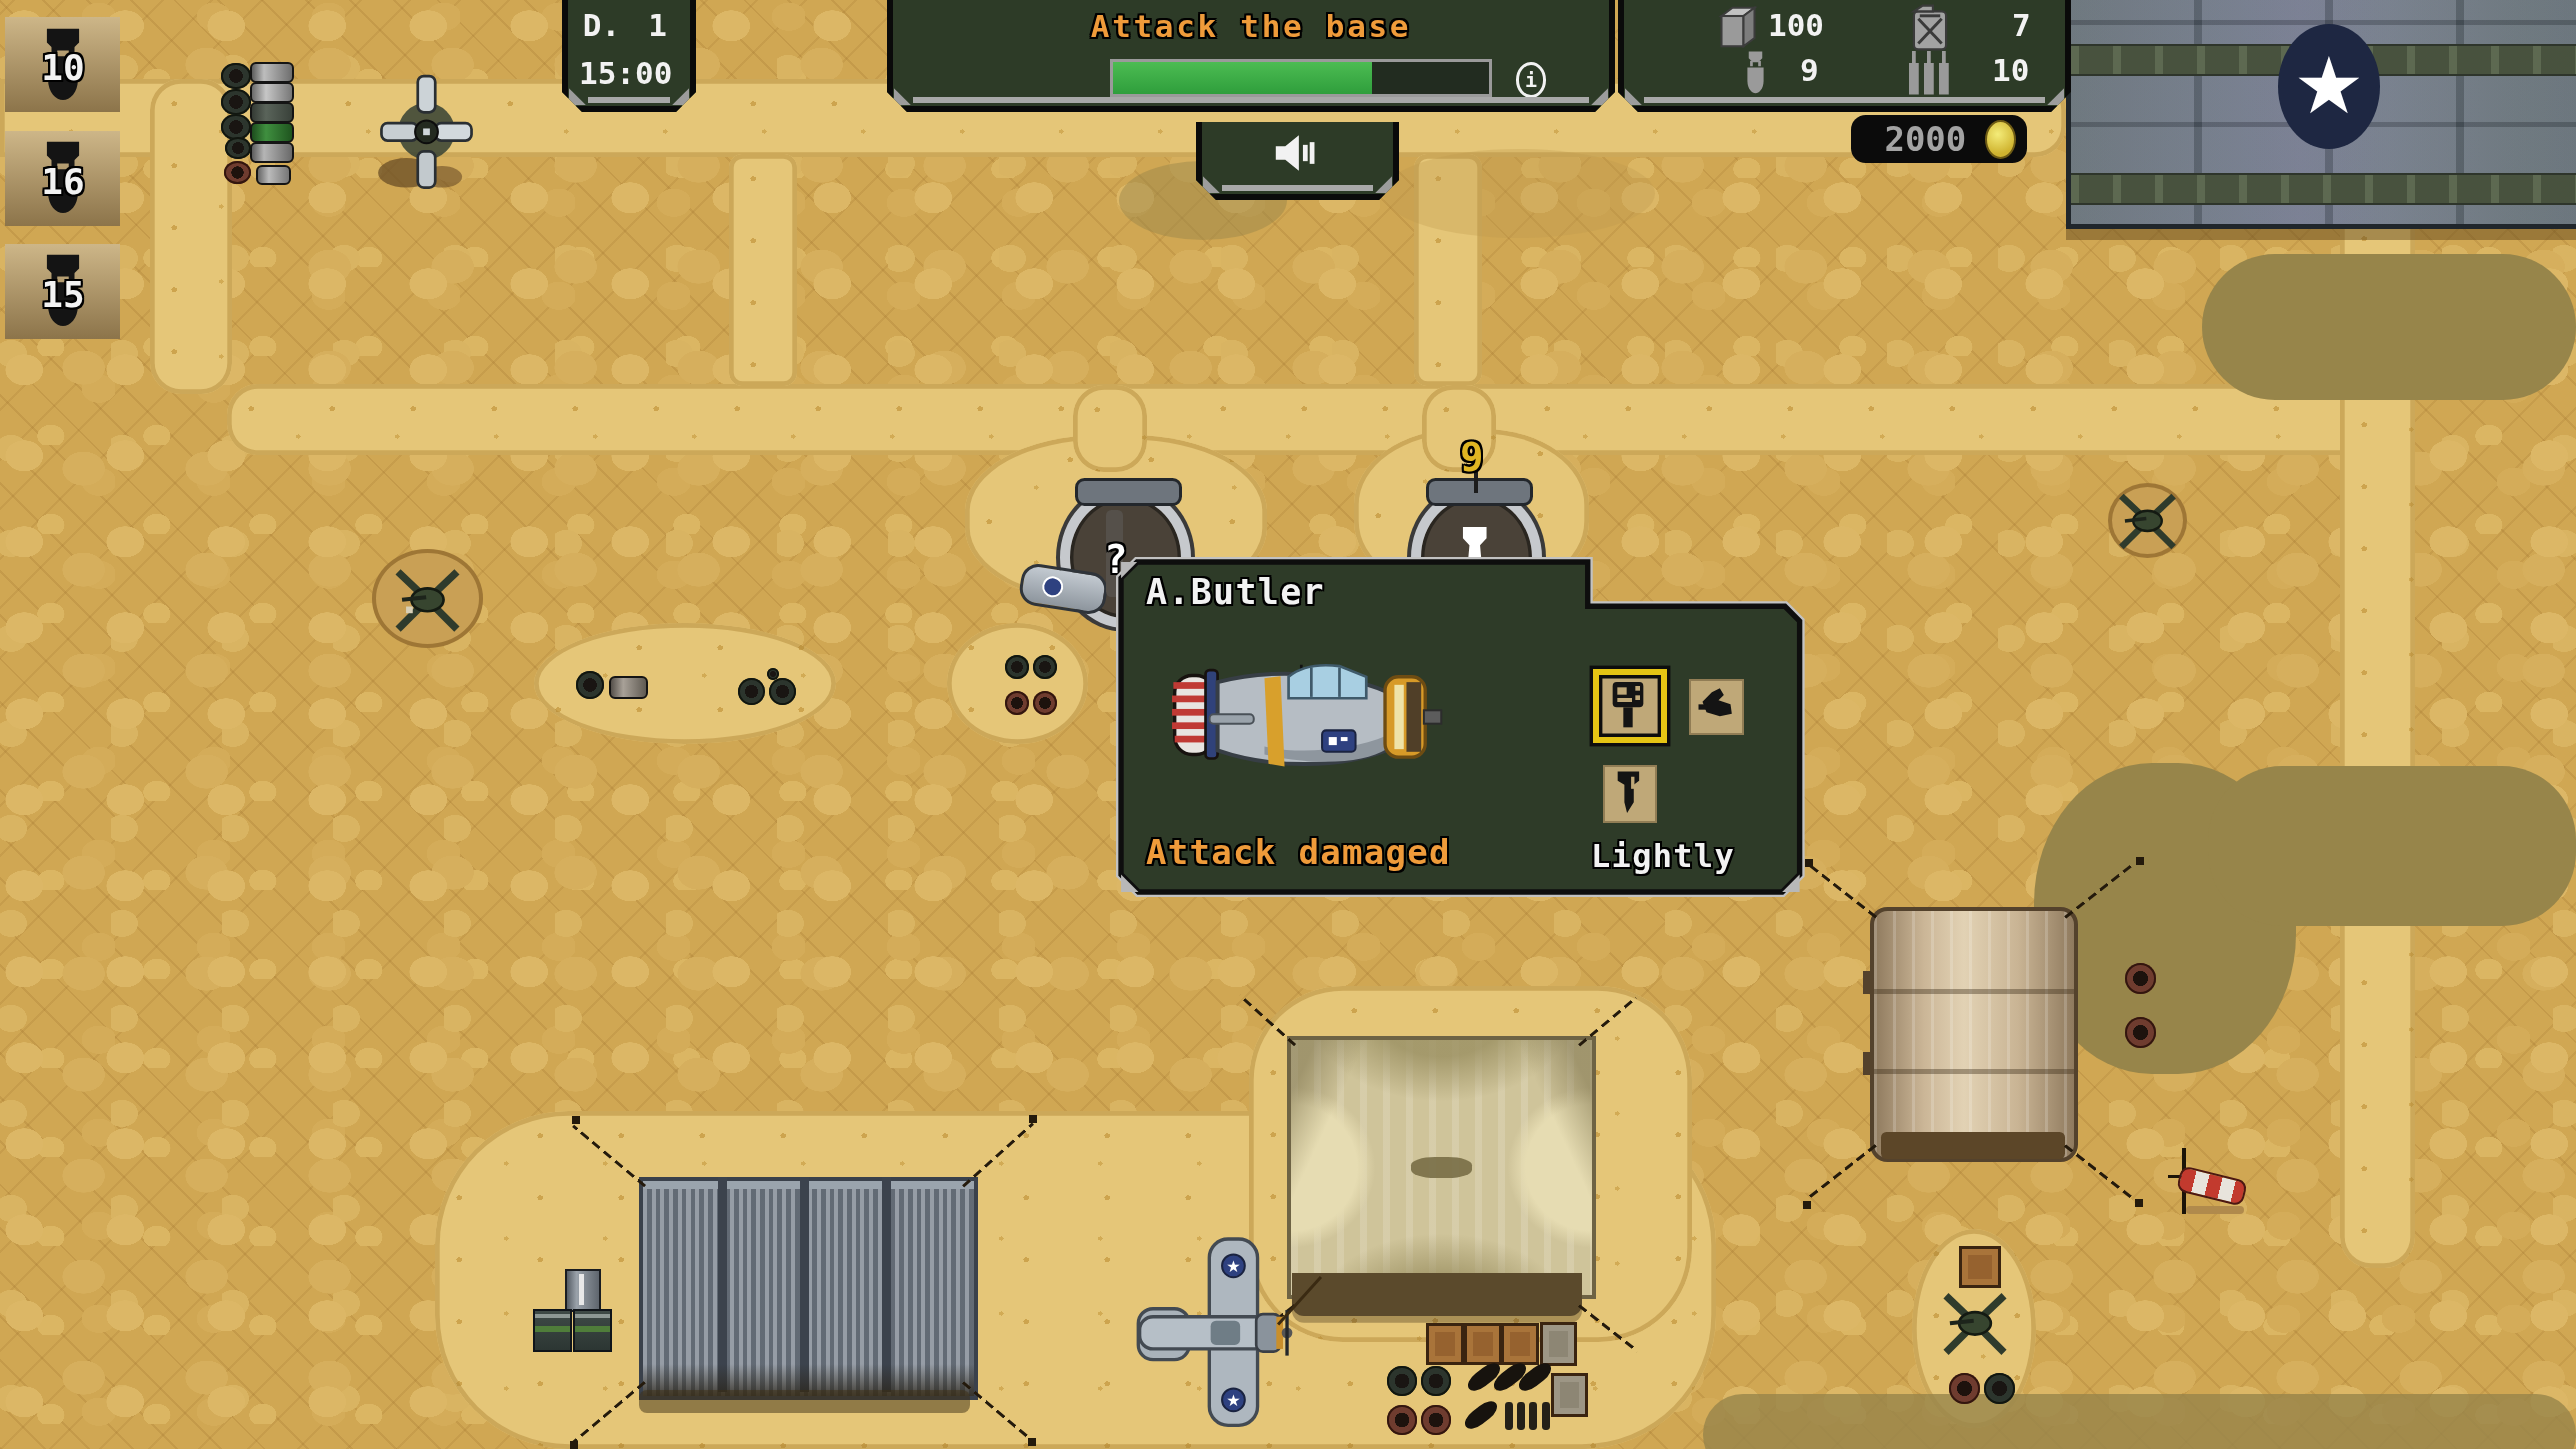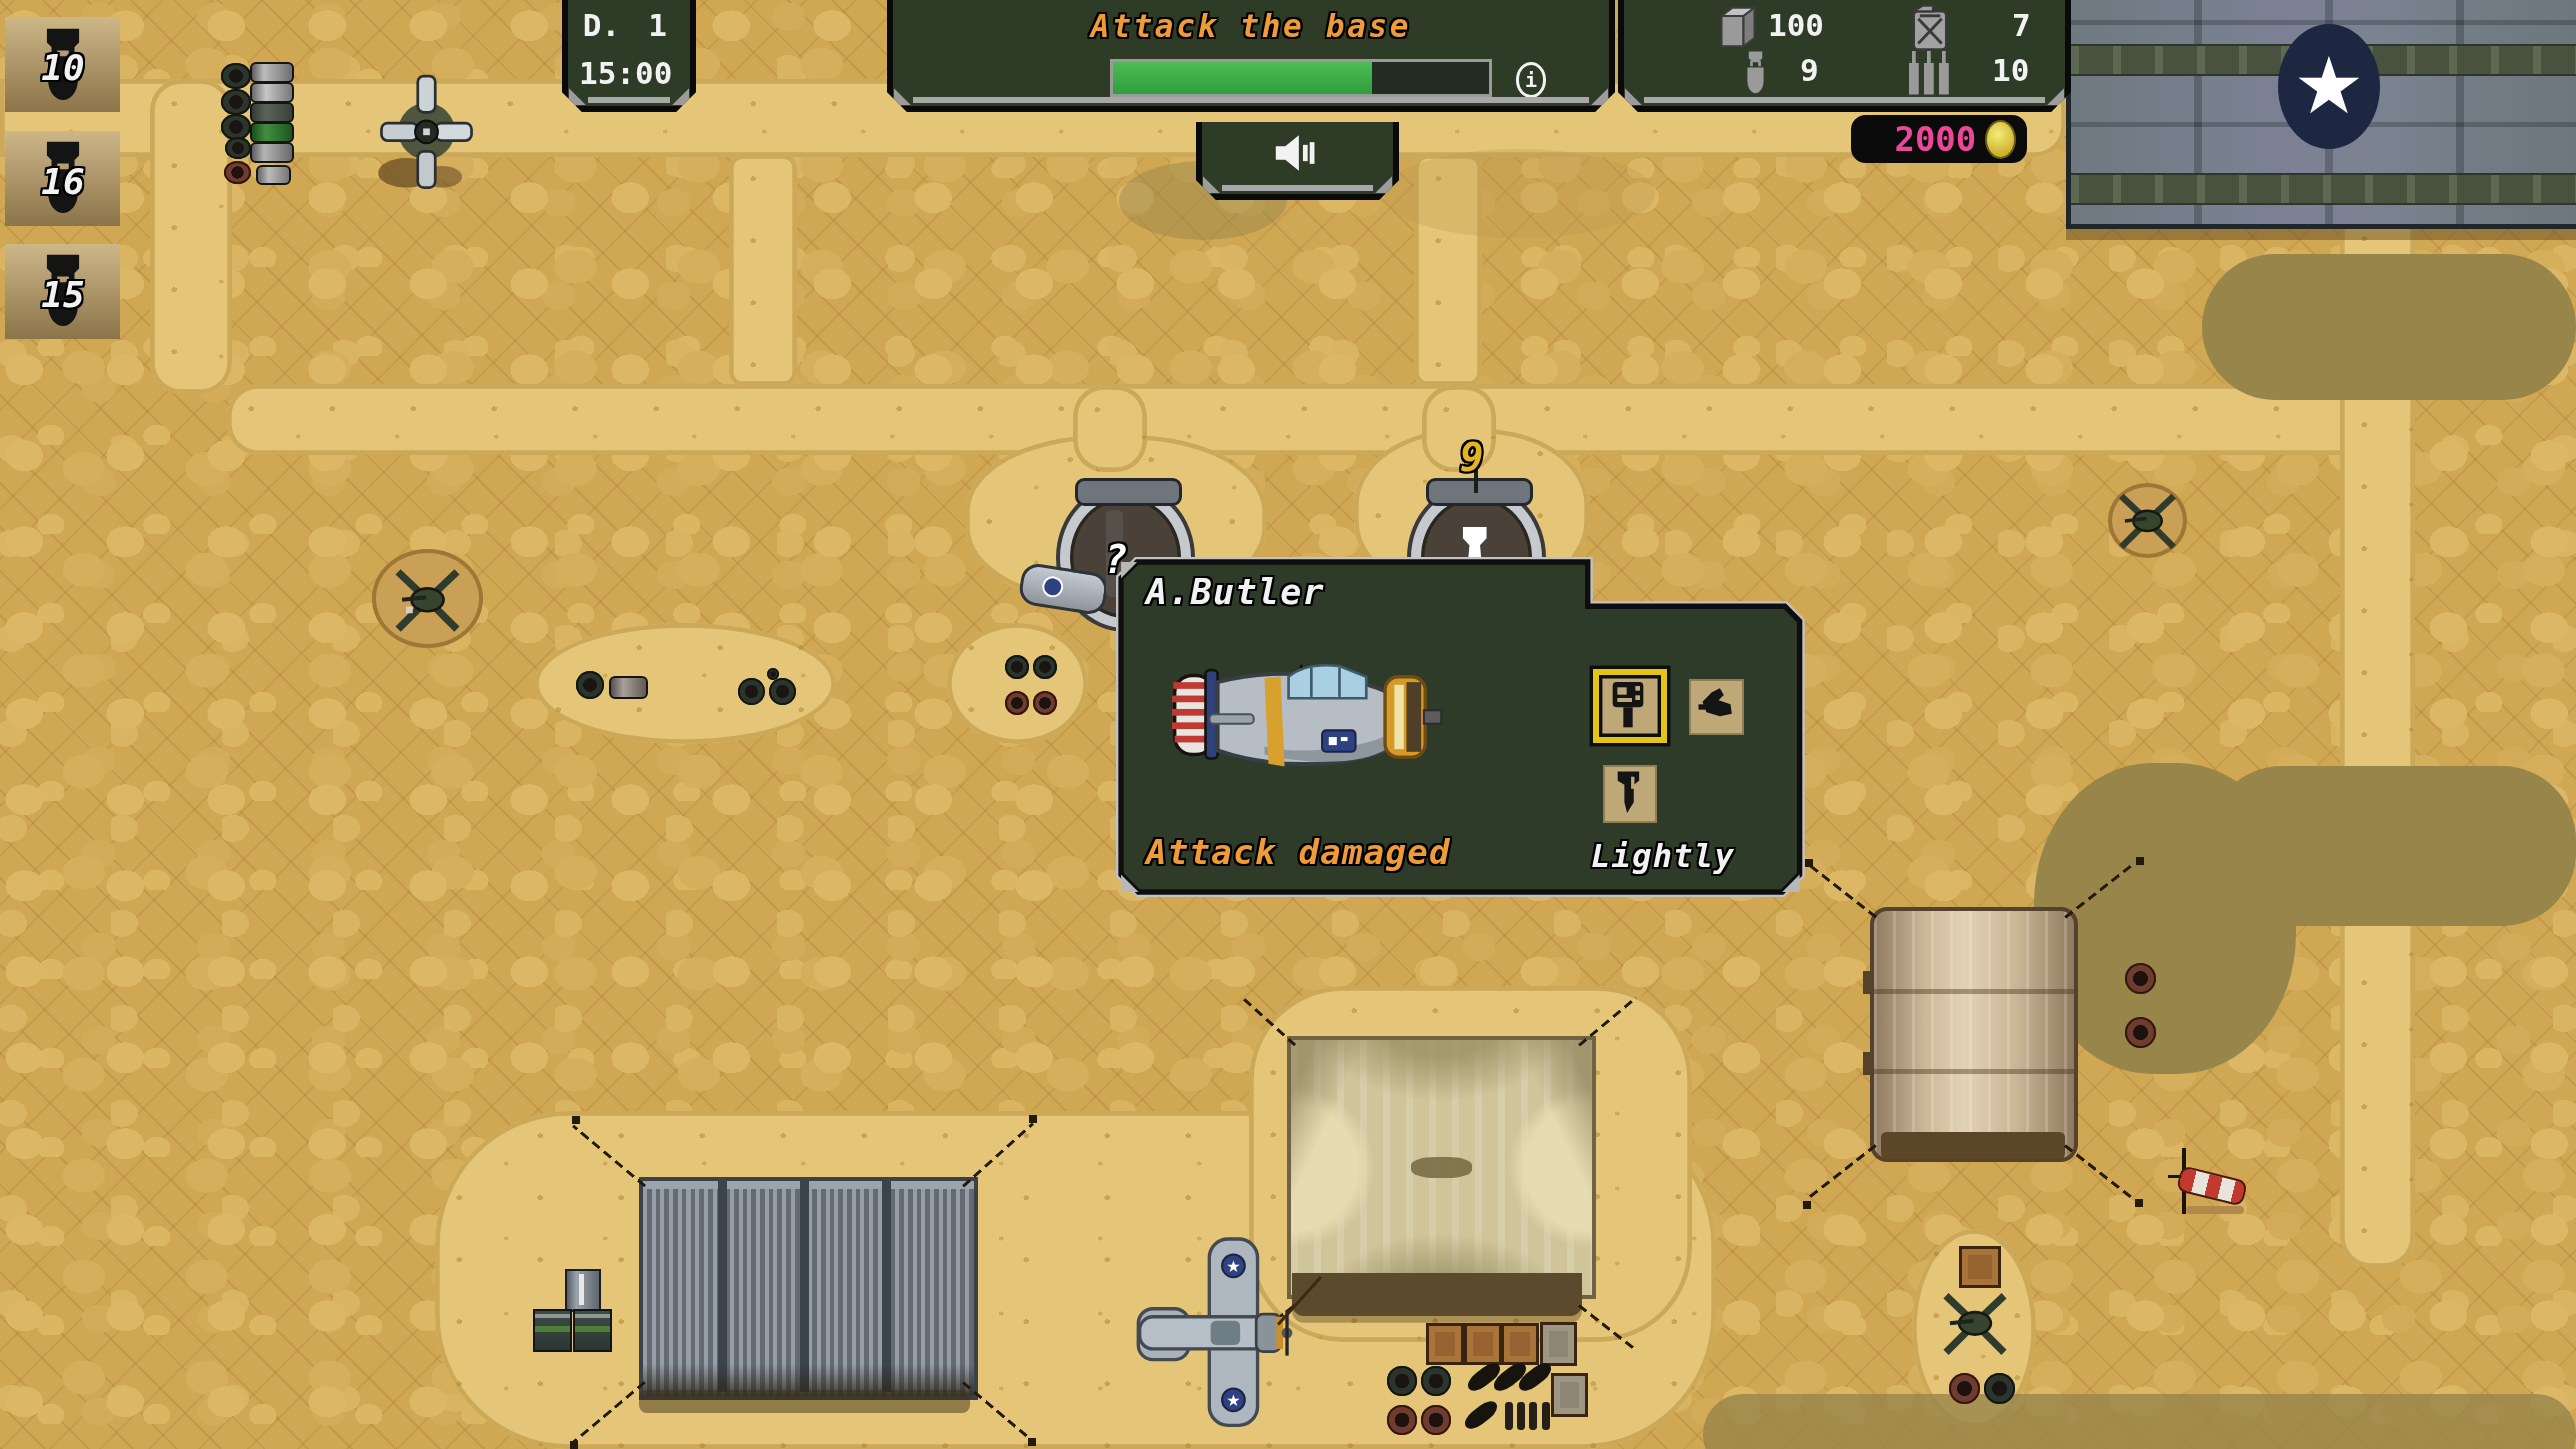--- a/index.html
+++ b/index.html
@@ -30,21 +30,21 @@
     position:absolute;background-color:#97854a;border-radius:50%;
     background-image:
       radial-gradient(20px 16px at 30% 40%, #8c7a40 0 60%, transparent 61%),
       radial-gradient(17.4px 13.4px at 72% 66%, #a violet 0 0, transparent 0),
       radial-gradient(17.4px 13.4px at 72% 66%, #a08e52 0 60%, transparent 61%);
     background-size:94px 81px,107px 87px,107px 87px;
   }
   .pit{position:absolute;background:#c9a055;border-radius:50%;box-shadow:inset 0 0 0 4px rgba(122,84,28,.55);}
   
   .px{color:#f2f2f2;white-space:pre;}
-  .outl{text-shadow:2px 0 #000,-2px 0 #000,0 2px #000,0 -2px #000,2px 2px #000,-2px 2px #000,2px -2px #000,-2px -2px #000;font-style:italic;}
+  .outl{text-shadow:2px 0 #000,-2px 0 #000,0 2px #000,0 -2px #000,2px 2px #000,-2px 2px #000,2px -2px #000,-2px -2px #000;}
   
   .panel{position:absolute;top:0;background:#2d3b27;border:6px solid #0a0a0a;border-top:none;
     clip-path:polygon(0 0,100% 0,100% calc(100% - 20px),calc(100% - 20px) 100%,20px 100%,0 calc(100% - 20px));}
   .panel .trim{position:absolute;left:20px;right:20px;bottom:3.4px;height:5.4px;background:#a8a8a8;}
   .panel .cornL{position:absolute;left:0.7px;bottom:0.7px;width:17.4px;height:17.4px;background:#9c9c9c;clip-path:polygon(0 0,0 100%,100% 100%);}
   .panel .cornR{position:absolute;right:0.7px;bottom:0.7px;width:17.4px;height:17.4px;background:#9c9c9c;clip-path:polygon(100% 0,0 100%,100% 100%);}
   .ring{position:absolute;border-radius:50%;}
   .ring-dark{background:radial-gradient(circle,#191512 0 34%,#2c352d 35% 100%);box-shadow:inset 0 0 0 2px #11160f;}
   .ring-red{background:radial-gradient(circle,#1d120d 0 34%,#6f3c2f 35% 100%);box-shadow:inset 0 0 0 2px #33160e;}
   .drum{position:absolute;border:2.7px solid #141414;border-radius:6px;}
@@ -343,21 +343,21 @@
           <rect x="44" y="16" width="13" height="42"></rect>
         </g>
     </svg>
     <div class="px" style="position:absolute;left:368px;top:52px;font-size:31px;">10</div>
     <div class="trim"></div>
       <div class="cornL"></div>
       <div class="cornR"></div>
   </div>
 
   <div class="abs" style="left:1851px;top:115px;width:176px;height:48px;background:#0b0b0b;border-radius:14.8px;display:flex;align-items:center;justify-content:flex-end;padding-right:10.7px;box-sizing:border-box;">
-    <span class="px" style="color:#ec4899;font-size:34px;margin-right:9px;">2000</span>
+    <span class="px" style="color:#a3a3a3;font-size:34px;margin-right:19px;">2000</span>
     <span style="width:27px;height:35px;border-radius:50%;background:radial-gradient(circle at 40% 35%,#f4ec79,#cfb32f 70%);border:2.7px solid #6d5a14;display:inline-block;"></span>
   </div>
 
   <div class="panel" style="left:1196px;top:122px;width:191px;height:72px;position:absolute;">
     <svg style="position:absolute;left:70px;top:12px;" width="51" height="38" viewBox="0 0 64 56">
       <polygon points="0,18 14,18 34,2 34,54 14,38 0,38" fill="#f2f2f2"></polygon>
       <rect x="40" y="16" width="7" height="24" fill="#f2f2f2"></rect>
       <rect x="50" y="12" width="7" height="32" fill="#f2f2f2"></rect>
     </svg>
     <div class="trim"></div>

